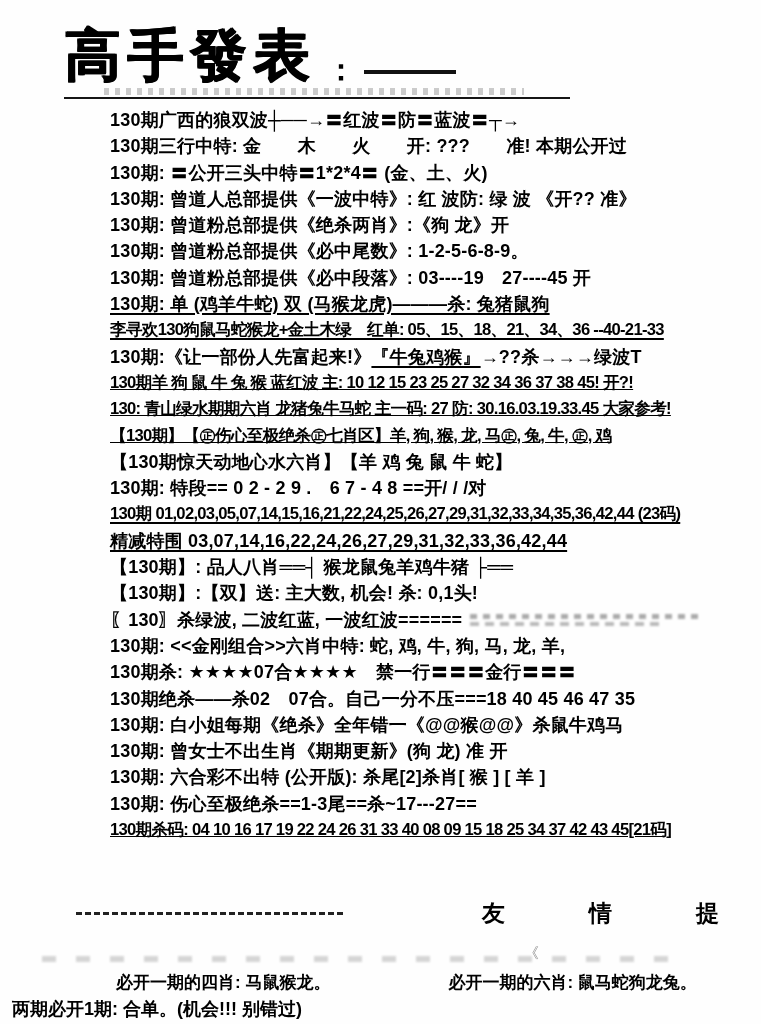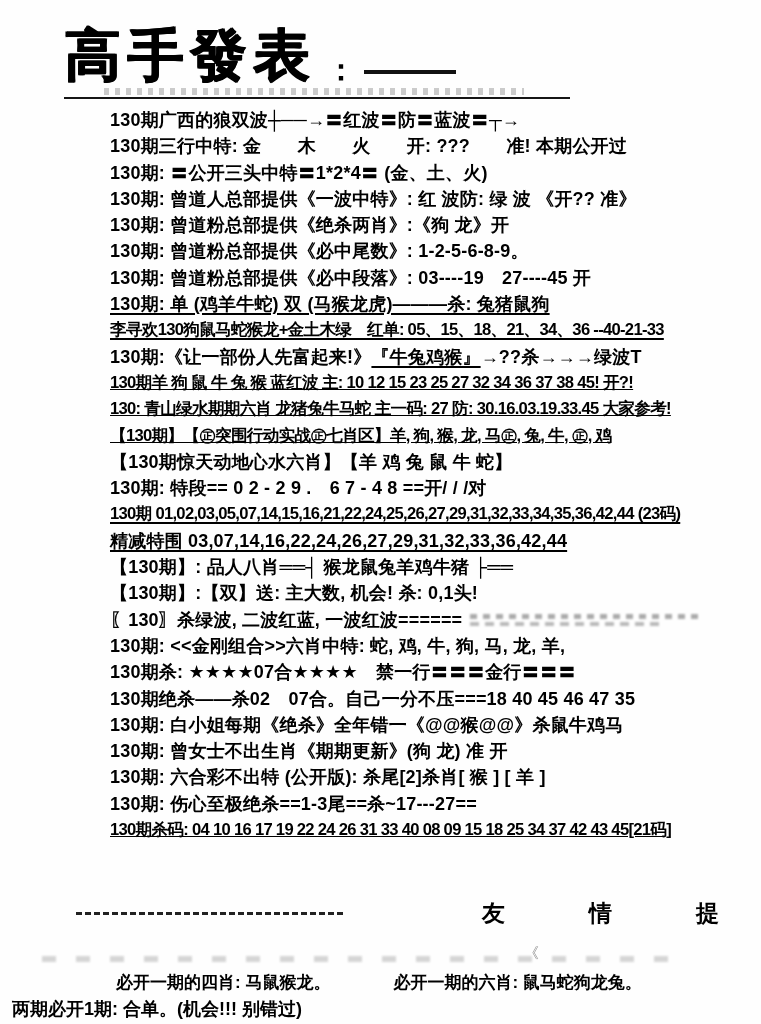--- a/index.html
+++ b/index.html
@@ -68,21 +68,21 @@
   .ghost-row .ghost-marks{
     position:absolute;left:30px;top:12px;width:640px;height:6px;opacity:.4;
     background:repeating-linear-gradient(90deg,#9a9a9a 0 14px,transparent 14px 34px);
     filter:blur(.8px);
   }
   .ghost-row .ghost-quote{
     position:absolute;left:512px;top:0;color:#8a8a8a;font-size:15px;
   }
   .must-row{display:flex;white-space:nowrap;font-size:17px;font-weight:600;line-height:26px;}
   .must-row .four{margin-left:104px;}
-  .must-row .six{margin-left:63px;}
+  .must-row .six{margin-left:118px;}
   .last-row{font-size:18px;font-weight:600;line-height:27px;white-space:nowrap;}
 </style>
 </head>
 <body>
 
 <div class="doc">
 
   <div class="title-row">
     <span class="doc-title">高手發表</span><span class="title-punct">：</span><span class="title-blank"></span>
   </div>
@@ -97,21 +97,21 @@
       <div class="line"><span>130期: 〓公开三头中特〓1*2*4〓 (金、土、火)</span></div>
       <div class="line"><span>130期: 曾道人总部提供《一波中特》: 红 波防: 绿 波 《开?? 准》</span></div>
       <div class="line"><span>130期: 曾道粉总部提供《绝杀两肖》:《狗 龙》开</span></div>
       <div class="line"><span>130期: 曾道粉总部提供《必中尾数》: 1-2-5-6-8-9。</span></div>
       <div class="line"><span>130期: 曾道粉总部提供《必中段落》: 03----19　27----45 开</span></div>
       <div class="line u-all"><span>130期: 单 (鸡羊牛蛇) 双 (马猴龙虎)———杀: 兔猪鼠狗</span></div>
       <div class="line tight u-all"><span>李寻欢130狗鼠马蛇猴龙+金土木绿　红单: 05、15、18、21、34、36 --40-21-33</span></div>
       <div class="line"><span>130期:《让一部份人先富起来!》</span><span class="u">『牛兔鸡猴』</span><span>→??杀→→→绿波T</span></div>
       <div class="line tight"><span>130期羊 狗 鼠 牛 兔 猴 蓝红波 主: 10 12 15 23 25 27 32 34 36 37 38 45! 开?!</span></div>
       <div class="line tight"><span>130: 青山绿水期期六肖 龙猪兔牛马蛇 主一码: 27 防: 30.16.03.19.33.45 大家参考!</span></div>
-      <div class="line tight"><span>【130期】【㊣突围行动实战㊣七肖区】羊, 狗, 猴, 龙, 马㊣, 兔, 牛, ㊣, 鸡</span></div>
+      <div class="line tight"><span>【130期】【㊣伤心至极绝杀㊣七肖区】羊, 狗, 猴, 龙, 马㊣, 兔, 牛, ㊣, 鸡</span></div>
       <div class="line"><span>【130期惊天动地心水六肖】【羊 鸡 兔 鼠 牛 蛇】</span></div>
       <div class="line"><span>130期: 特段== 0 2 - 2 9 .　6 7 - 4 8 ==开/ / /对</span></div>
       <div class="line tight u-all"><span>130期 01,02,03,05,07,14,15,16,21,22,24,25,26,27,29,31,32,33,34,35,36,42,44 (23码)</span></div>
       <div class="line u-all"><span>精减特围 03,07,14,16,22,24,26,27,29,31,32,33,36,42,44</span></div>
       <div class="line"><span>【130期】: 品人八肖══┤ 猴龙鼠兔羊鸡牛猪 ├══</span></div>
       <div class="line"><span>【130期】:【双】送: 主大数, 机会! 杀: 0,1头!</span></div>
       <div class="line"><span>〖130〗杀绿波, 二波红蓝, 一波红波======</span><span class="smudge"></span></div>
       <div class="line"><span>130期: &lt;&lt;金刚组合&gt;&gt;六肖中特: 蛇, 鸡, 牛, 狗, 马, 龙, 羊,</span></div>
       <div class="line"><span>130期杀: ★★★★07合★★★★　禁一行〓〓〓金行〓〓〓</span></div>
       <div class="line"><span>130期绝杀——杀02　07合。自己一分不压===18 40 45 46 47 35</span></div>

